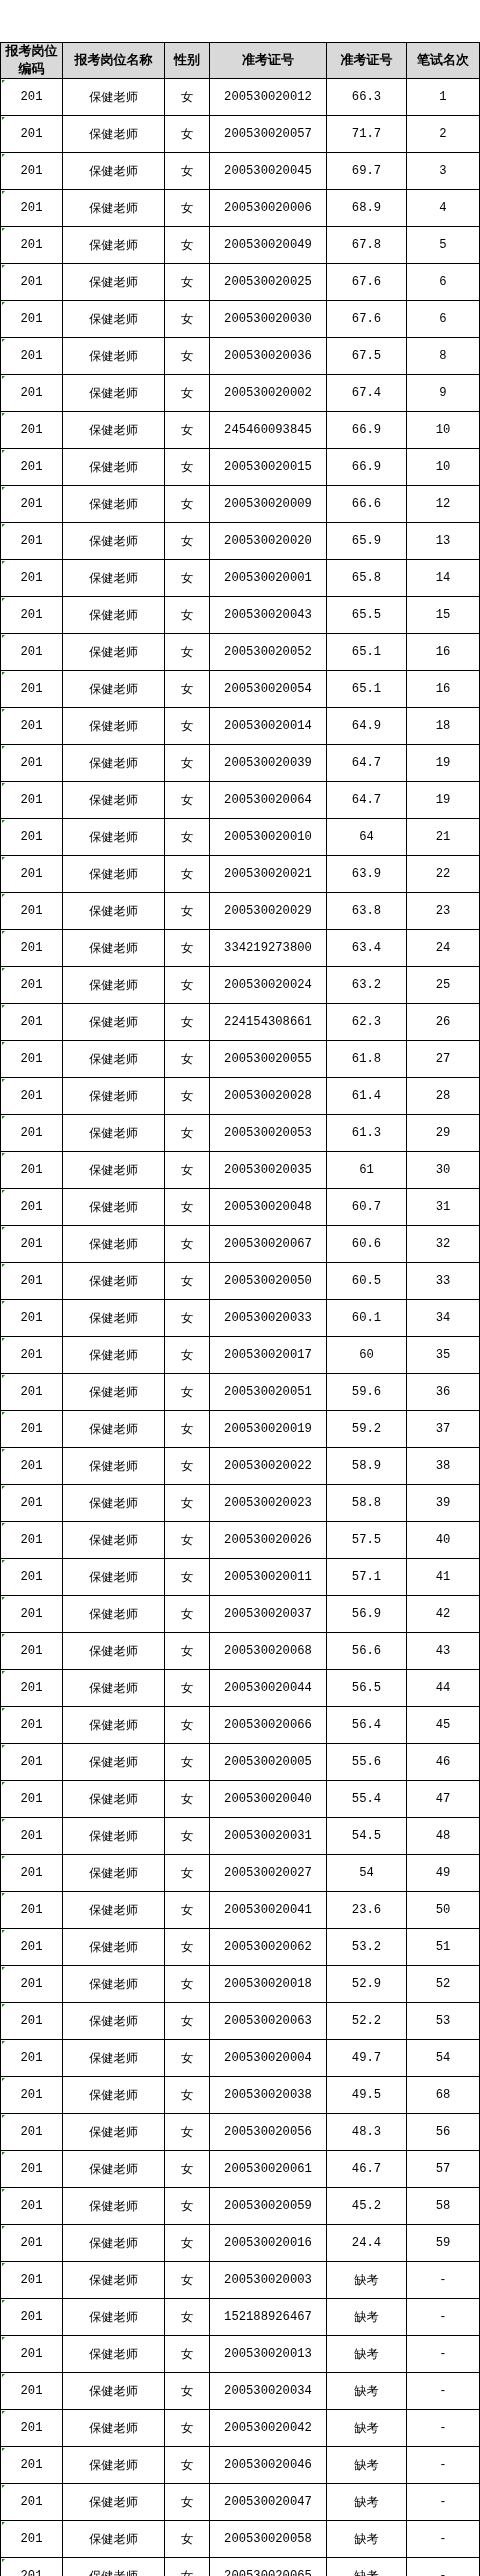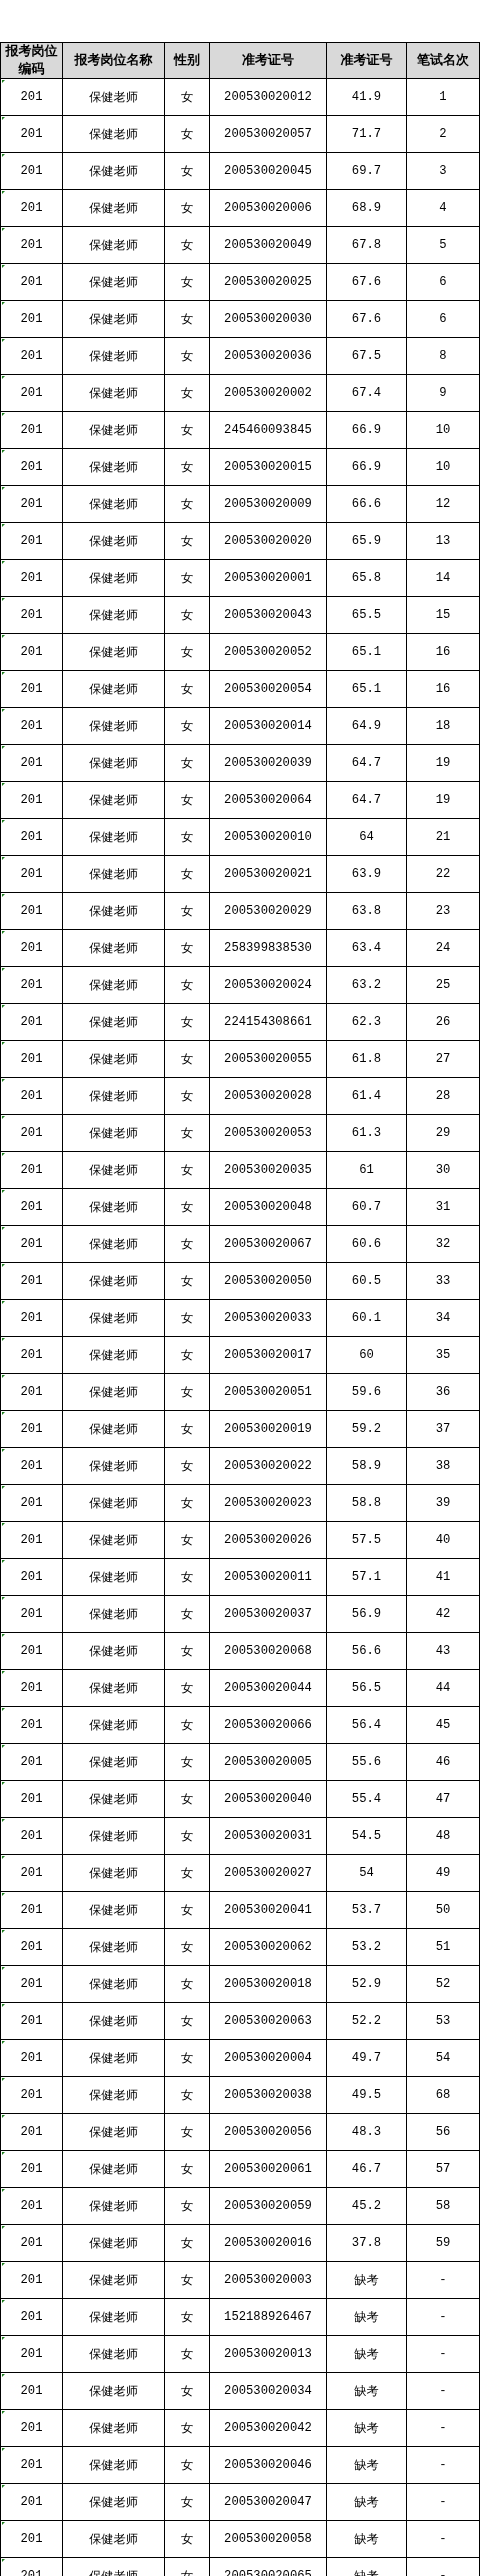--- a/index.html
+++ b/index.html
@@ -71,21 +71,21 @@
       <th>准考证号</th>
       <th>笔试名次</th>
     </tr>
   </thead>
   <tbody>
       <tr>
         <td><span class="flag"></span><span>201</span></td>
         <td><span>保健老师</span></td>
         <td><span>女</span></td>
         <td><span>200530020012</span></td>
-        <td><span>41.9</span></td>
+        <td><span>66.3</span></td>
         <td><span>1</span></td>
       </tr>
       <tr>
         <td><span class="flag"></span><span>201</span></td>
         <td><span>保健老师</span></td>
         <td><span>女</span></td>
         <td><span>200530020057</span></td>
         <td><span>71.7</span></td>
         <td><span>2</span></td>
       </tr>
@@ -254,21 +254,21 @@
         <td><span>保健老师</span></td>
         <td><span>女</span></td>
         <td><span>200530020029</span></td>
         <td><span>63.8</span></td>
         <td><span>23</span></td>
       </tr>
       <tr>
         <td><span class="flag"></span><span>201</span></td>
         <td><span>保健老师</span></td>
         <td><span>女</span></td>
-        <td><span>258399838530</span></td>
+        <td><span>334219273800</span></td>
         <td><span>63.4</span></td>
         <td><span>24</span></td>
       </tr>
       <tr>
         <td><span class="flag"></span><span>201</span></td>
         <td><span>保健老师</span></td>
         <td><span>女</span></td>
         <td><span>200530020024</span></td>
         <td><span>63.2</span></td>
         <td><span>25</span></td>
@@ -463,21 +463,21 @@
         <td><span>女</span></td>
         <td><span>200530020027</span></td>
         <td><span>54</span></td>
         <td><span>49</span></td>
       </tr>
       <tr>
         <td><span class="flag"></span><span>201</span></td>
         <td><span>保健老师</span></td>
         <td><span>女</span></td>
         <td><span>200530020041</span></td>
-        <td><span>53.7</span></td>
+        <td><span>23.6</span></td>
         <td><span>50</span></td>
       </tr>
       <tr>
         <td><span class="flag"></span><span>201</span></td>
         <td><span>保健老师</span></td>
         <td><span>女</span></td>
         <td><span>200530020062</span></td>
         <td><span>53.2</span></td>
         <td><span>51</span></td>
       </tr>
@@ -535,21 +535,21 @@
         <td><span>女</span></td>
         <td><span>200530020059</span></td>
         <td><span>45.2</span></td>
         <td><span>58</span></td>
       </tr>
       <tr>
         <td><span class="flag"></span><span>201</span></td>
         <td><span>保健老师</span></td>
         <td><span>女</span></td>
         <td><span>200530020016</span></td>
-        <td><span>37.8</span></td>
+        <td><span>24.4</span></td>
         <td><span>59</span></td>
       </tr>
       <tr>
         <td><span class="flag"></span><span>201</span></td>
         <td><span>保健老师</span></td>
         <td><span>女</span></td>
         <td><span>200530020003</span></td>
         <td><span>缺考</span></td>
         <td><span>-</span></td>
       </tr>

